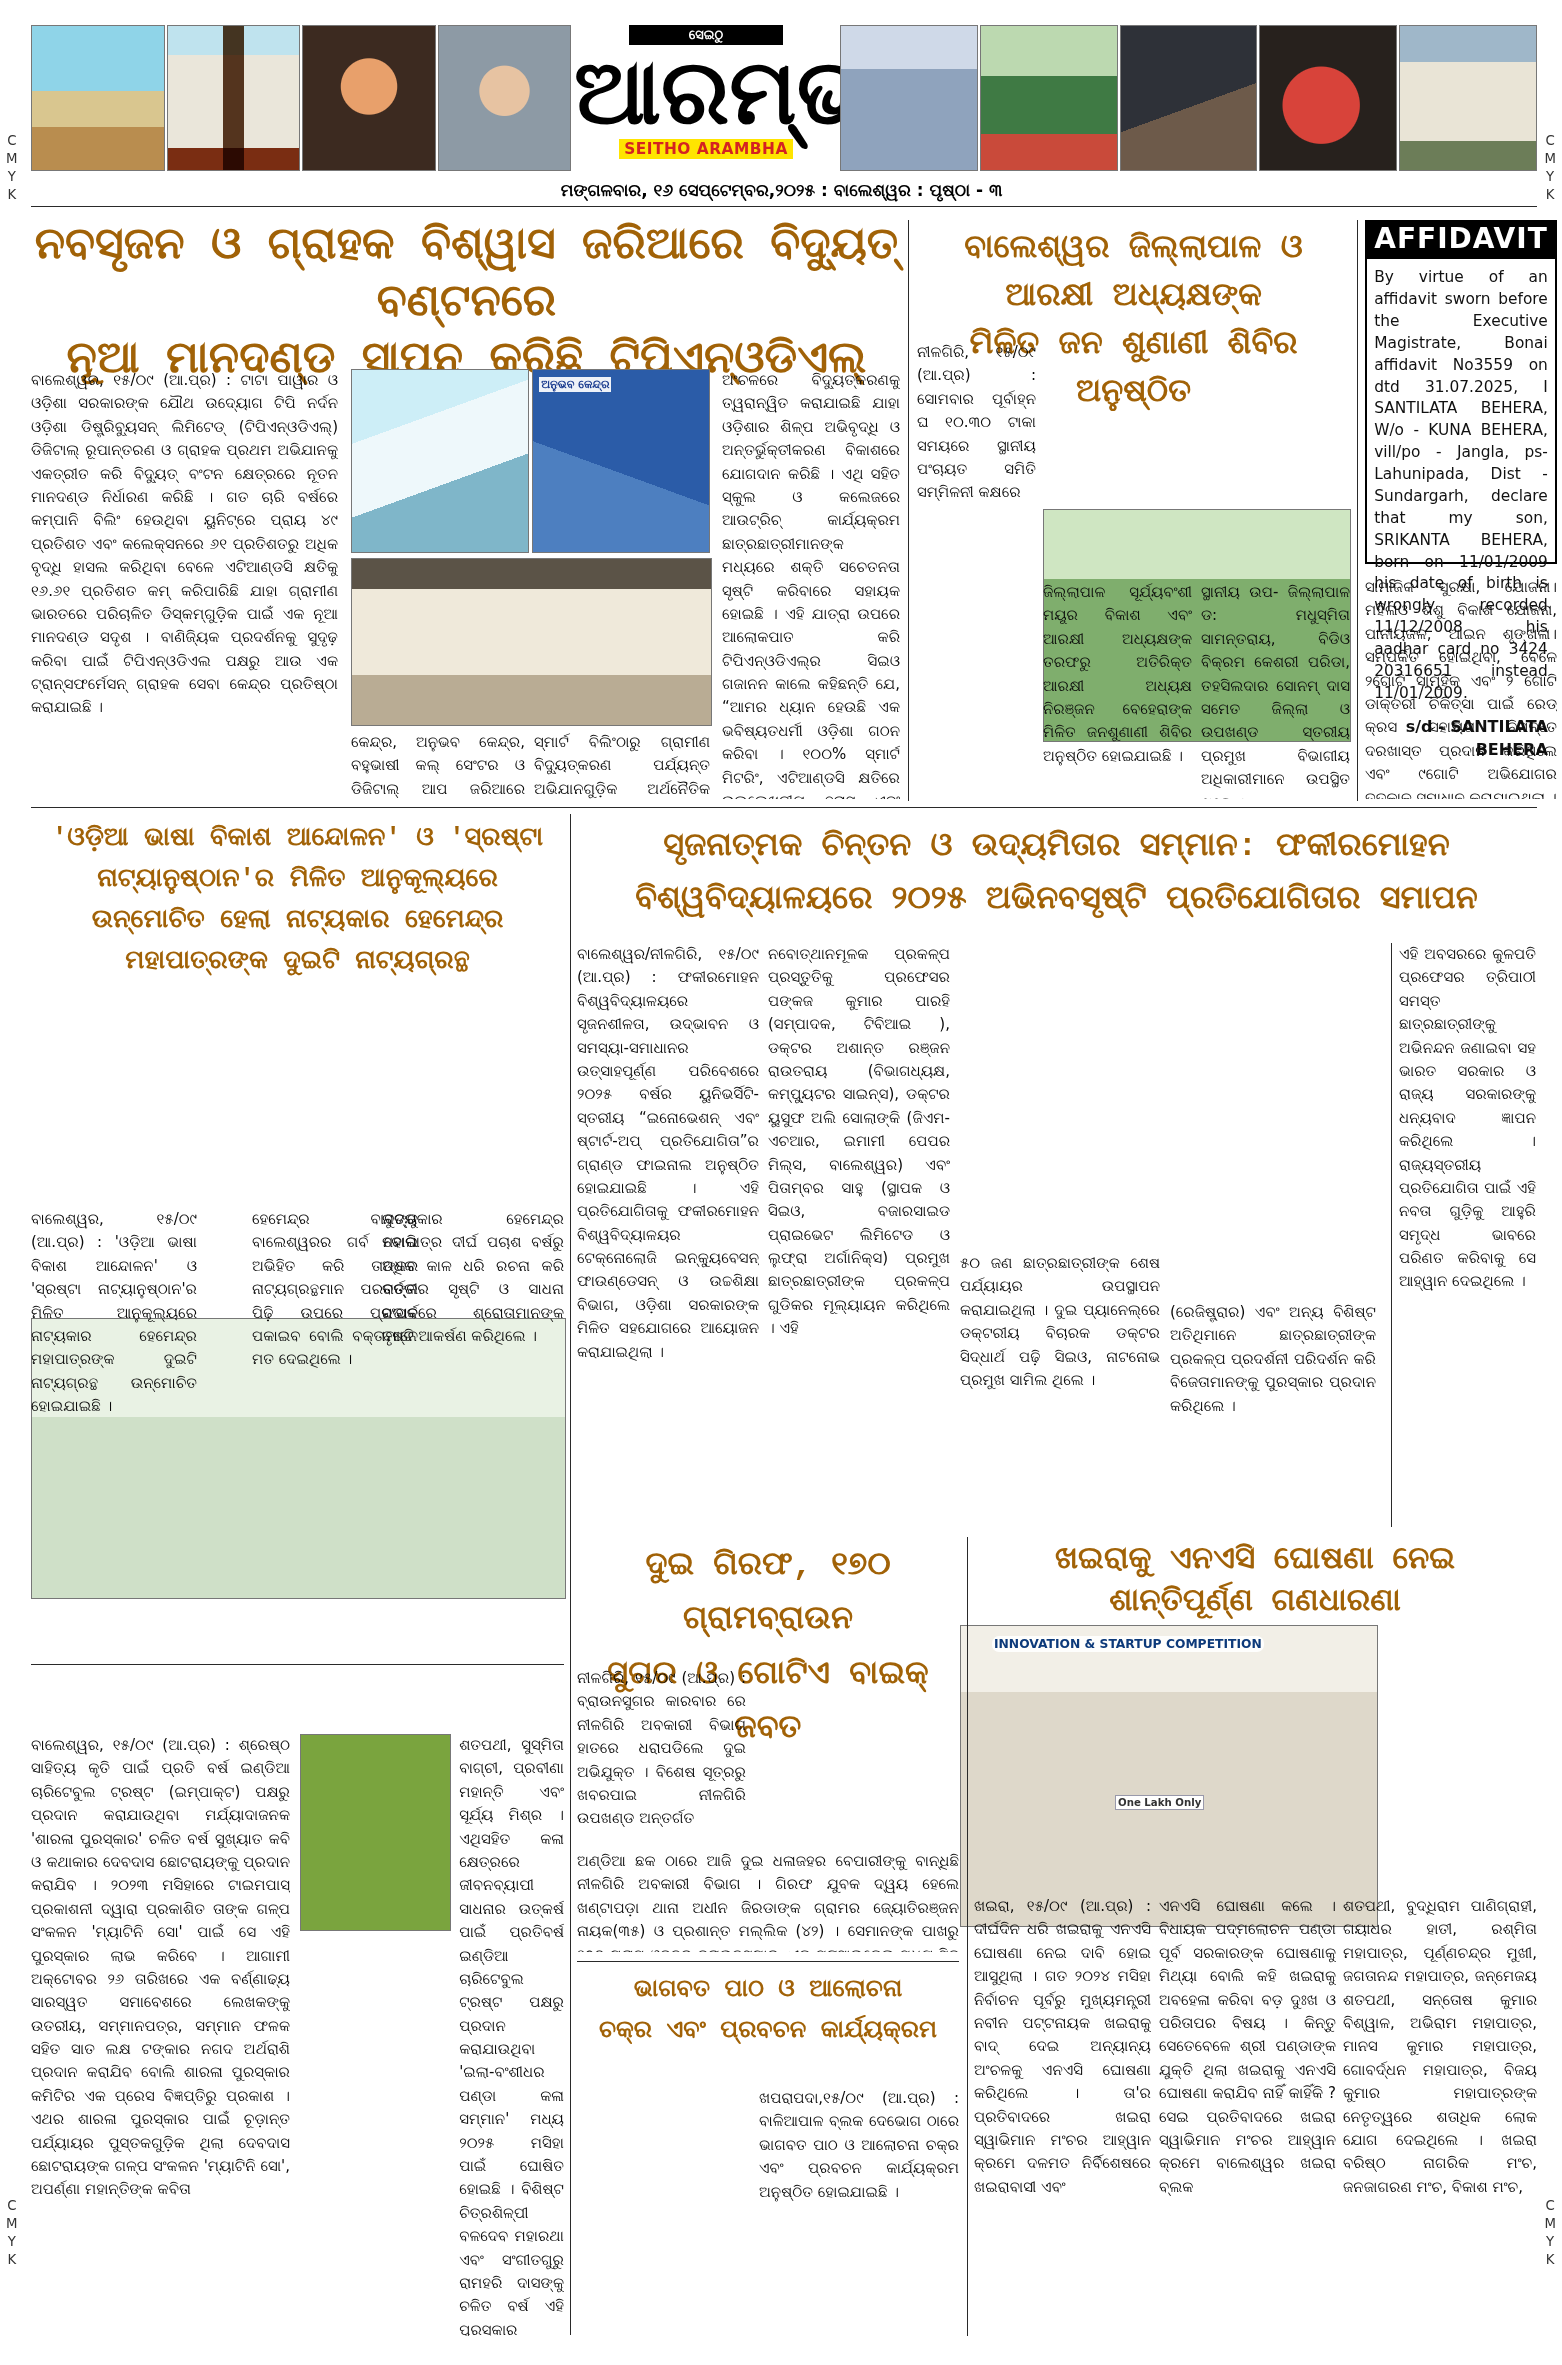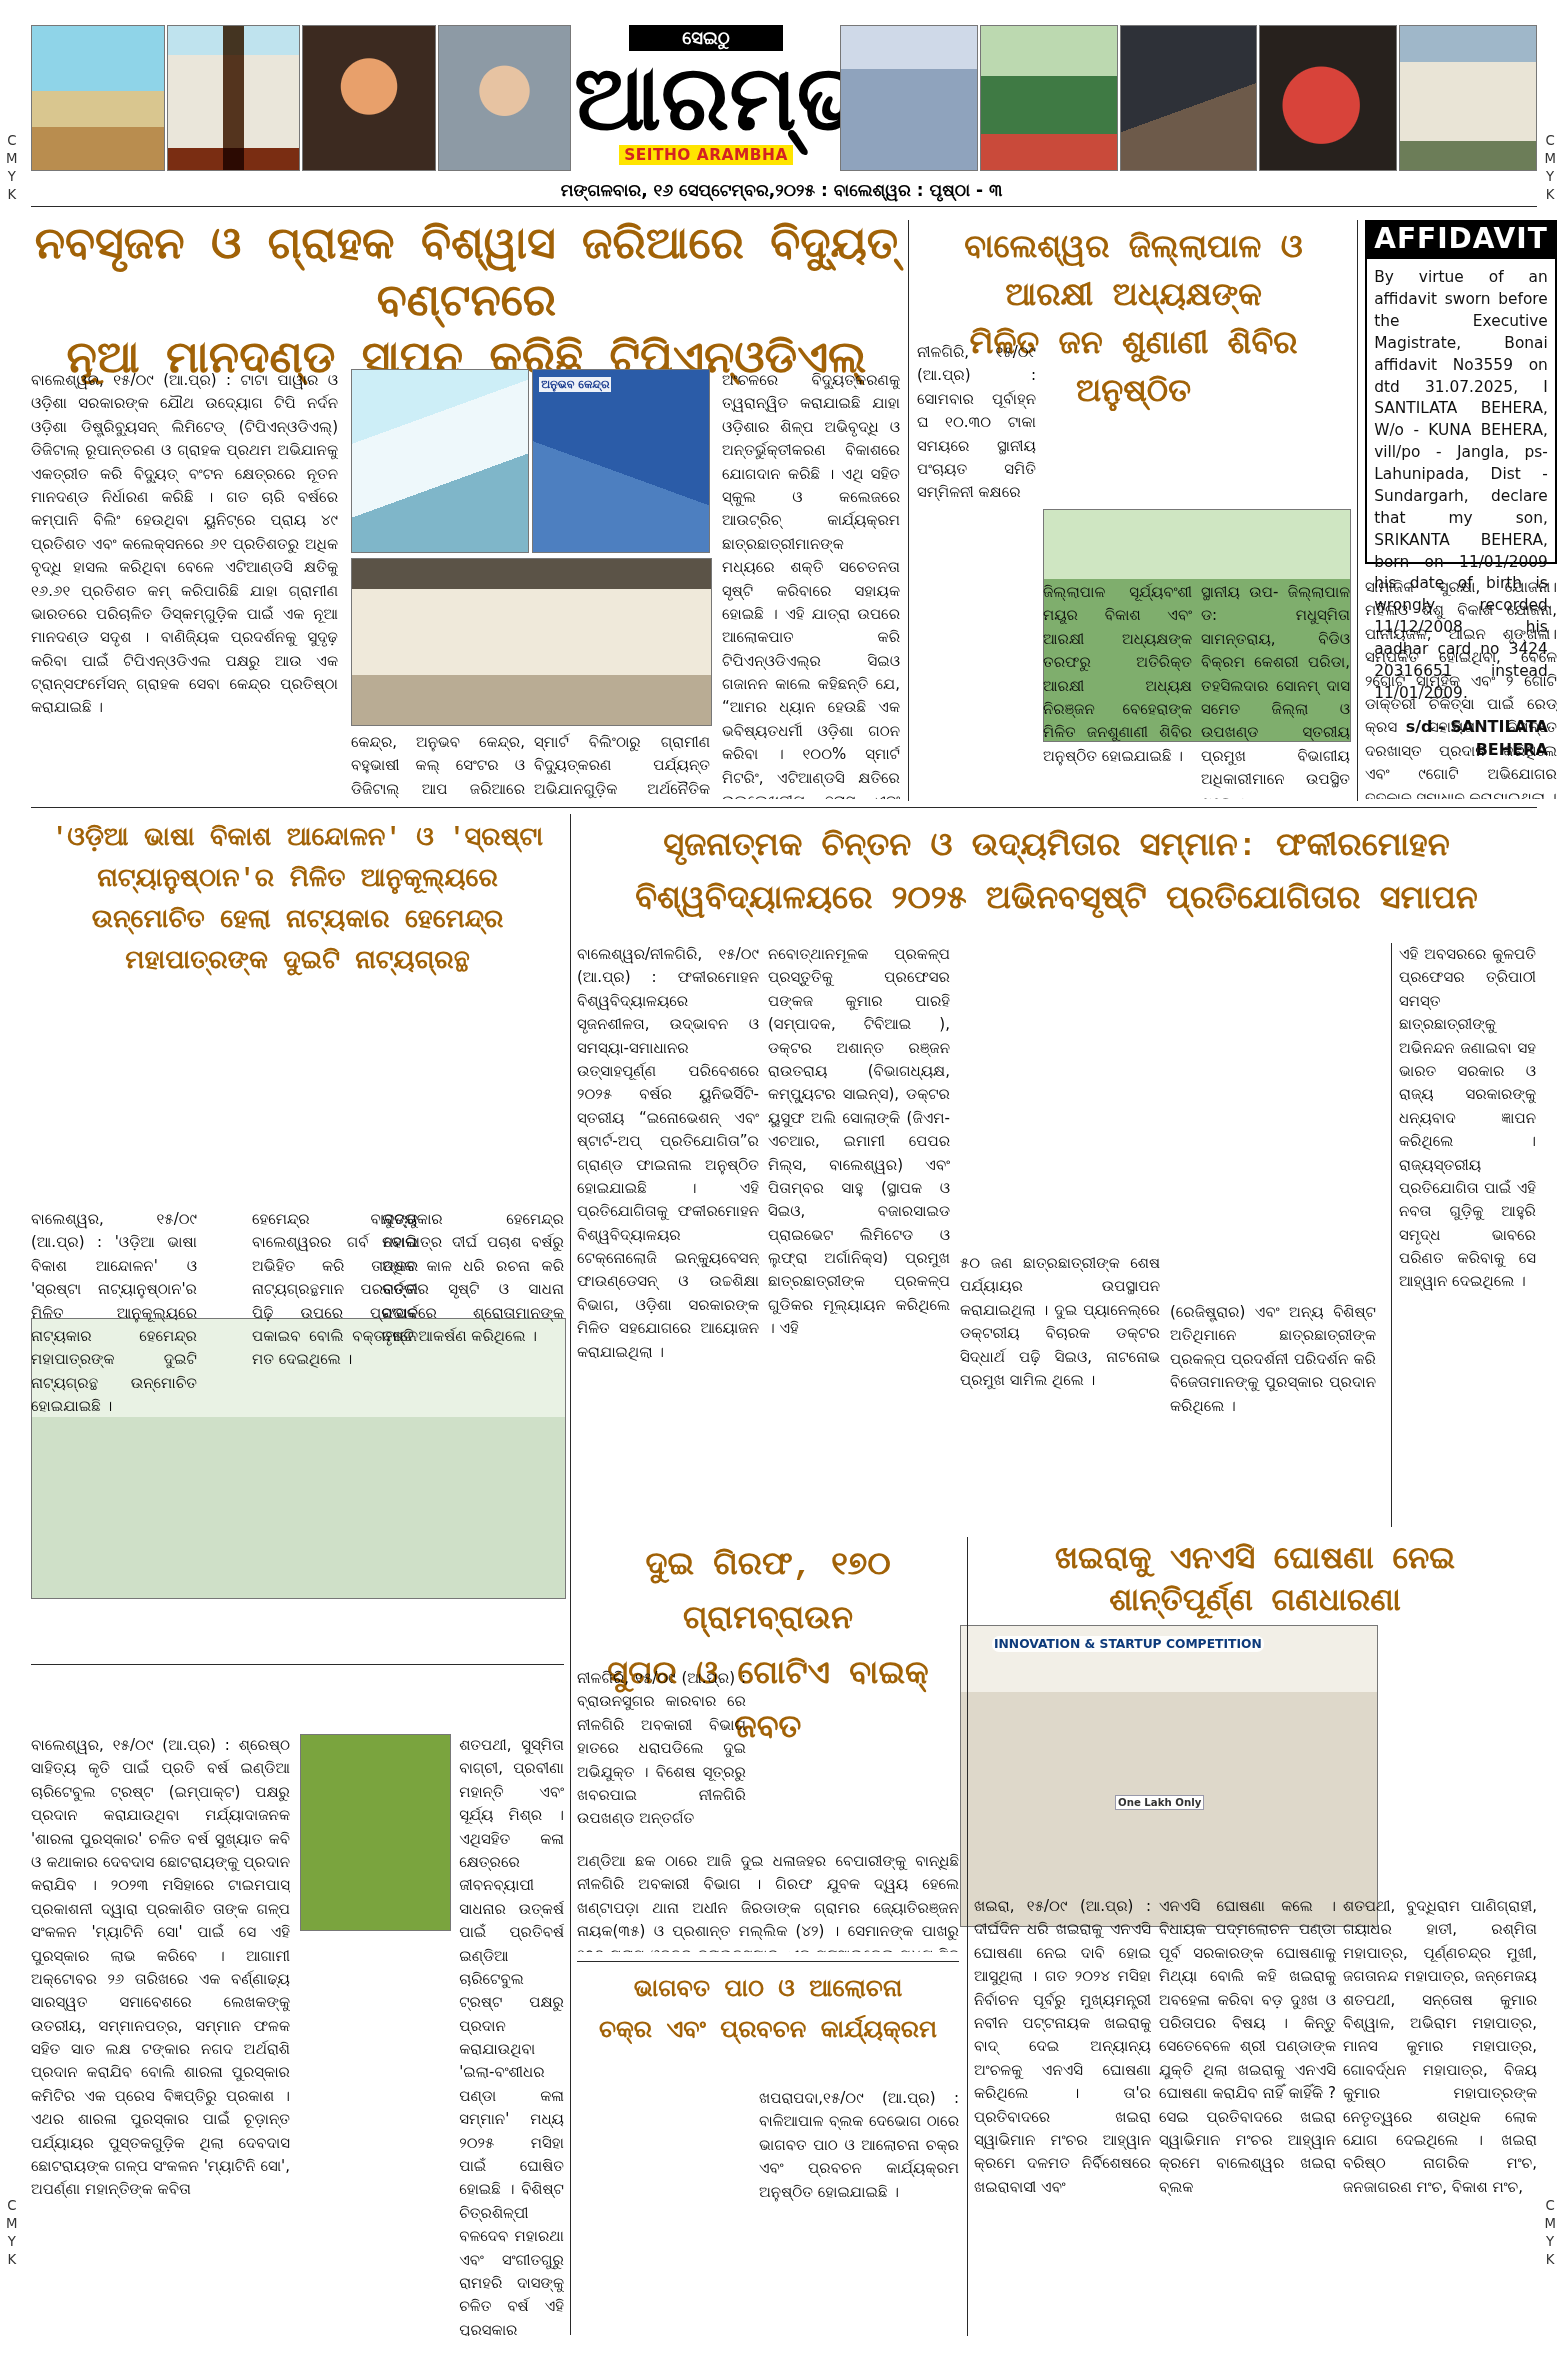--- a/index.html
+++ b/index.html
@@ -12,21 +12,21 @@
   .vline{width:0;border-left:1px solid #2a2a2a;}
   .hline{height:0;border-top:1px solid #2a2a2a;}
   .regmark{font-size:13.3px;color:#333;letter-spacing:1px;display:flex;flex-direction:column;align-items:center;gap:3.1px;}
   .affbox{border:2px solid #000;background:#fff;padding:8.2px 7.2px;
           font-size:15.4px;line-height:1.42;text-align:justify;font-weight:500;}
   .afftitle{background:#000;color:#fff;font-weight:bold;font-size:28px;text-align:center;
             letter-spacing:1px;padding:2px 0;}
   .affsig{font-weight:bold;text-align:right;font-size:16px;margin-top:11.3px;}
   .phototext{position:absolute;background:rgba(255,255,255,.92);color:#1a3b8f;font-weight:bold;
              padding:1px 2px;font-size:11.3px;white-space:nowrap;}
-  .logo-kicker{background:#000;color:#fff;text-align:center;font-size:18px;padding:2px 0;font-weight:bold;}
+  .logo-kicker{background:#000;color:#fff;text-align:center;font-size:13px;padding:2px 0;font-weight:bold;}
   .logo-main{font-size:90px;font-weight:bold;color:#000;text-align:center;line-height:1.05;}
   .logo-sub{display:inline-block;background:#ffe400;color:#d42222;font-weight:bold;font-size:15.4px;
             padding:1px 5.1px;letter-spacing:0.5px;}
   .dateline{font-size:17px;font-weight:bold;text-align:center;color:#000;}
 </style>
 </head>
 <body>
 
 <div class="page">
 

